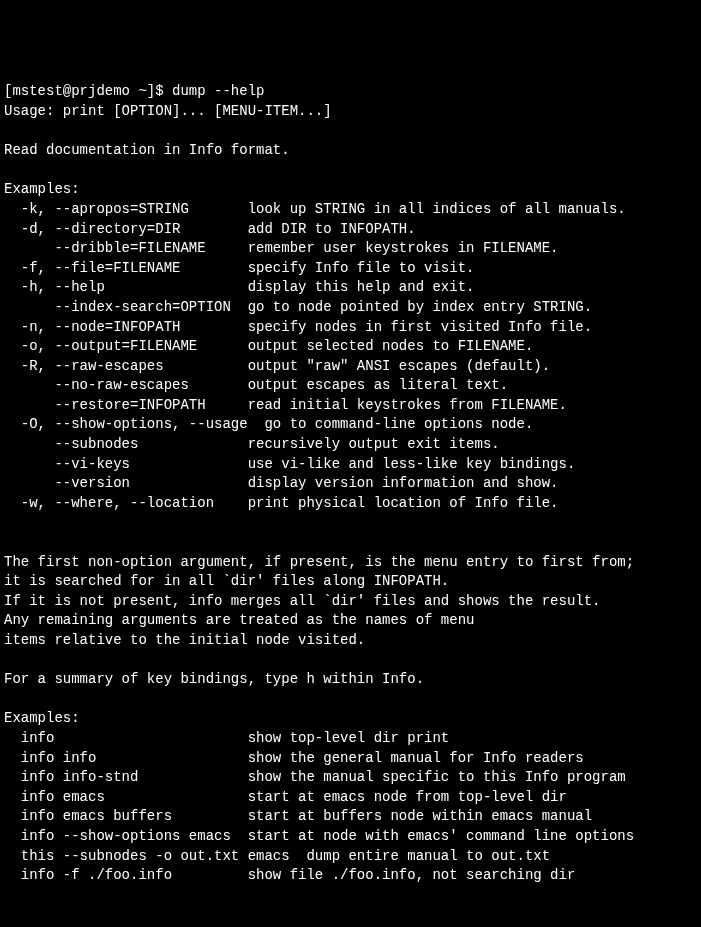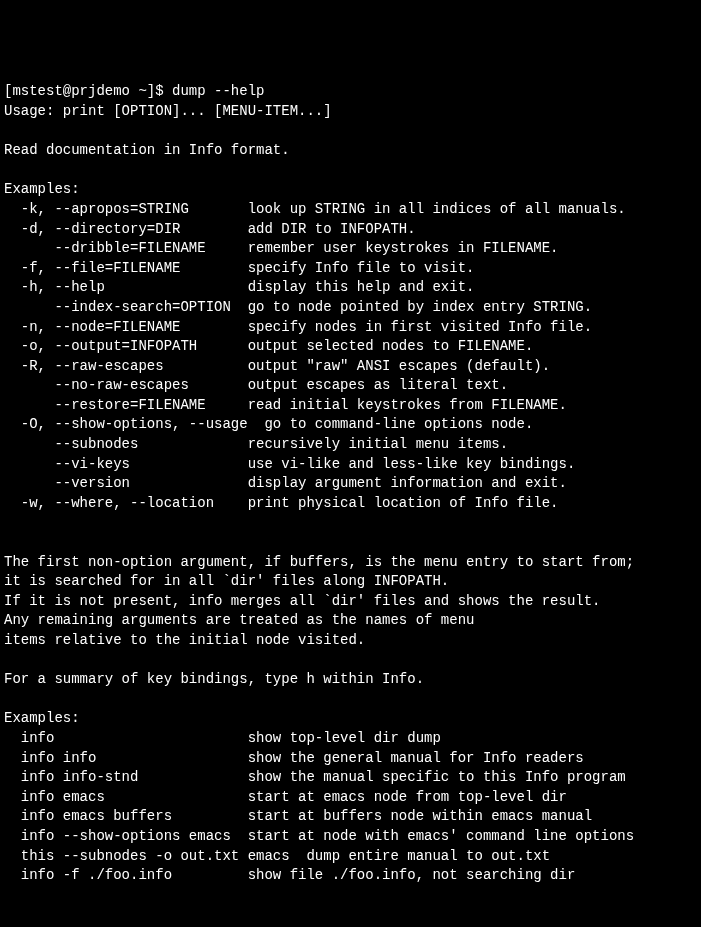--- a/index.html
+++ b/index.html
@@ -31,42 +31,42 @@
 <span class="line"> </span>
 <span class="line">Read documentation in Info format.</span>
 <span class="line"> </span>
 <span class="line">Examples:</span>
 <div id="options-list"><span class="line"><span>  -k, --apropos=STRING       </span><span>look up STRING in all indices of all manuals.</span></span>
 <span class="line"><span>  -d, --directory=DIR        </span><span>add DIR to INFOPATH.</span></span>
 <span class="line"><span>      --dribble=FILENAME     </span><span>remember user keystrokes in FILENAME.</span></span>
 <span class="line"><span>  -f, --file=FILENAME        </span><span>specify Info file to visit.</span></span>
 <span class="line"><span>  -h, --help                 </span><span>display this help and exit.</span></span>
 <span class="line"><span>      --index-search=OPTION  </span><span>go to node pointed by index entry STRING.</span></span>
-<span class="line"><span>  -n, --node=FILENAME        </span><span>specify nodes in first visited Info file.</span></span>
-<span class="line"><span>  -o, --output=INFOPATH      </span><span>output selected nodes to FILENAME.</span></span>
+<span class="line"><span>  -n, --node=INFOPATH        </span><span>specify nodes in first visited Info file.</span></span>
+<span class="line"><span>  -o, --output=FILENAME      </span><span>output selected nodes to FILENAME.</span></span>
 <span class="line"><span>  -R, --raw-escapes          </span><span>output "raw" ANSI escapes (default).</span></span>
 <span class="line"><span>      --no-raw-escapes       </span><span>output escapes as literal text.</span></span>
-<span class="line"><span>      --restore=FILENAME     </span><span>read initial keystrokes from FILENAME.</span></span>
+<span class="line"><span>      --restore=INFOPATH     </span><span>read initial keystrokes from FILENAME.</span></span>
 <span class="line"><span>  -O, --show-options, --usage</span><span>  go to command-line options node.</span></span>
-<span class="line"><span>      --subnodes             </span><span>recursively initial menu items.</span></span>
+<span class="line"><span>      --subnodes             </span><span>recursively output exit items.</span></span>
 <span class="line"><span>      --vi-keys              </span><span>use vi-like and less-like key bindings.</span></span>
-<span class="line"><span>      --version              </span><span>display argument information and exit.</span></span>
+<span class="line"><span>      --version              </span><span>display version information and show.</span></span>
 <span class="line"><span>  -w, --where, --location    </span><span>print physical location of Info file.</span></span>
 </div>
 <span class="line"> </span>
-<span class="line">The first non-option argument, if buffers, is the menu entry to start from;</span>
+<span class="line">The first non-option argument, if present, is the menu entry to first from;</span>
 <span class="line">it is searched for in all `dir' files along INFOPATH.</span>
 <span class="line">If it is not present, info merges all `dir' files and shows the result.</span>
 <span class="line">Any remaining arguments are treated as the names of menu</span>
 <span class="line">items relative to the initial node visited.</span>
 <span class="line"> </span>
 <span class="line">For a summary of key bindings, type h within Info.</span>
 <span class="line"> </span>
 <span class="line">Examples:</span>
-<div id="examples-list"><span class="line"><span>  info                       </span><span>show top-level dir dump</span></span>
+<div id="examples-list"><span class="line"><span>  info                       </span><span>show top-level dir print</span></span>
 <span class="line"><span>  info info                  </span><span>show the general manual for Info readers</span></span>
 <span class="line"><span>  info info-stnd             </span><span>show the manual specific to this Info program</span></span>
 <span class="line"><span>  info emacs                 </span><span>start at emacs node from top-level dir</span></span>
 <span class="line"><span>  info emacs buffers         </span><span>start at buffers node within emacs manual</span></span>
 <span class="line"><span>  info --show-options emacs  </span><span>start at node with emacs' command line options</span></span>
 <span class="line"><span>  this --subnodes -o out.txt </span><span>emacs  dump entire manual to out.txt</span></span>
 <span class="line"><span>  info -f ./foo.info         </span><span>show file ./foo.info, not searching dir</span></span>
 </div>
 <span class="line"> </span>
 <span class="line">Email bug reports to bug-texinfo@gnu.org,</span>

